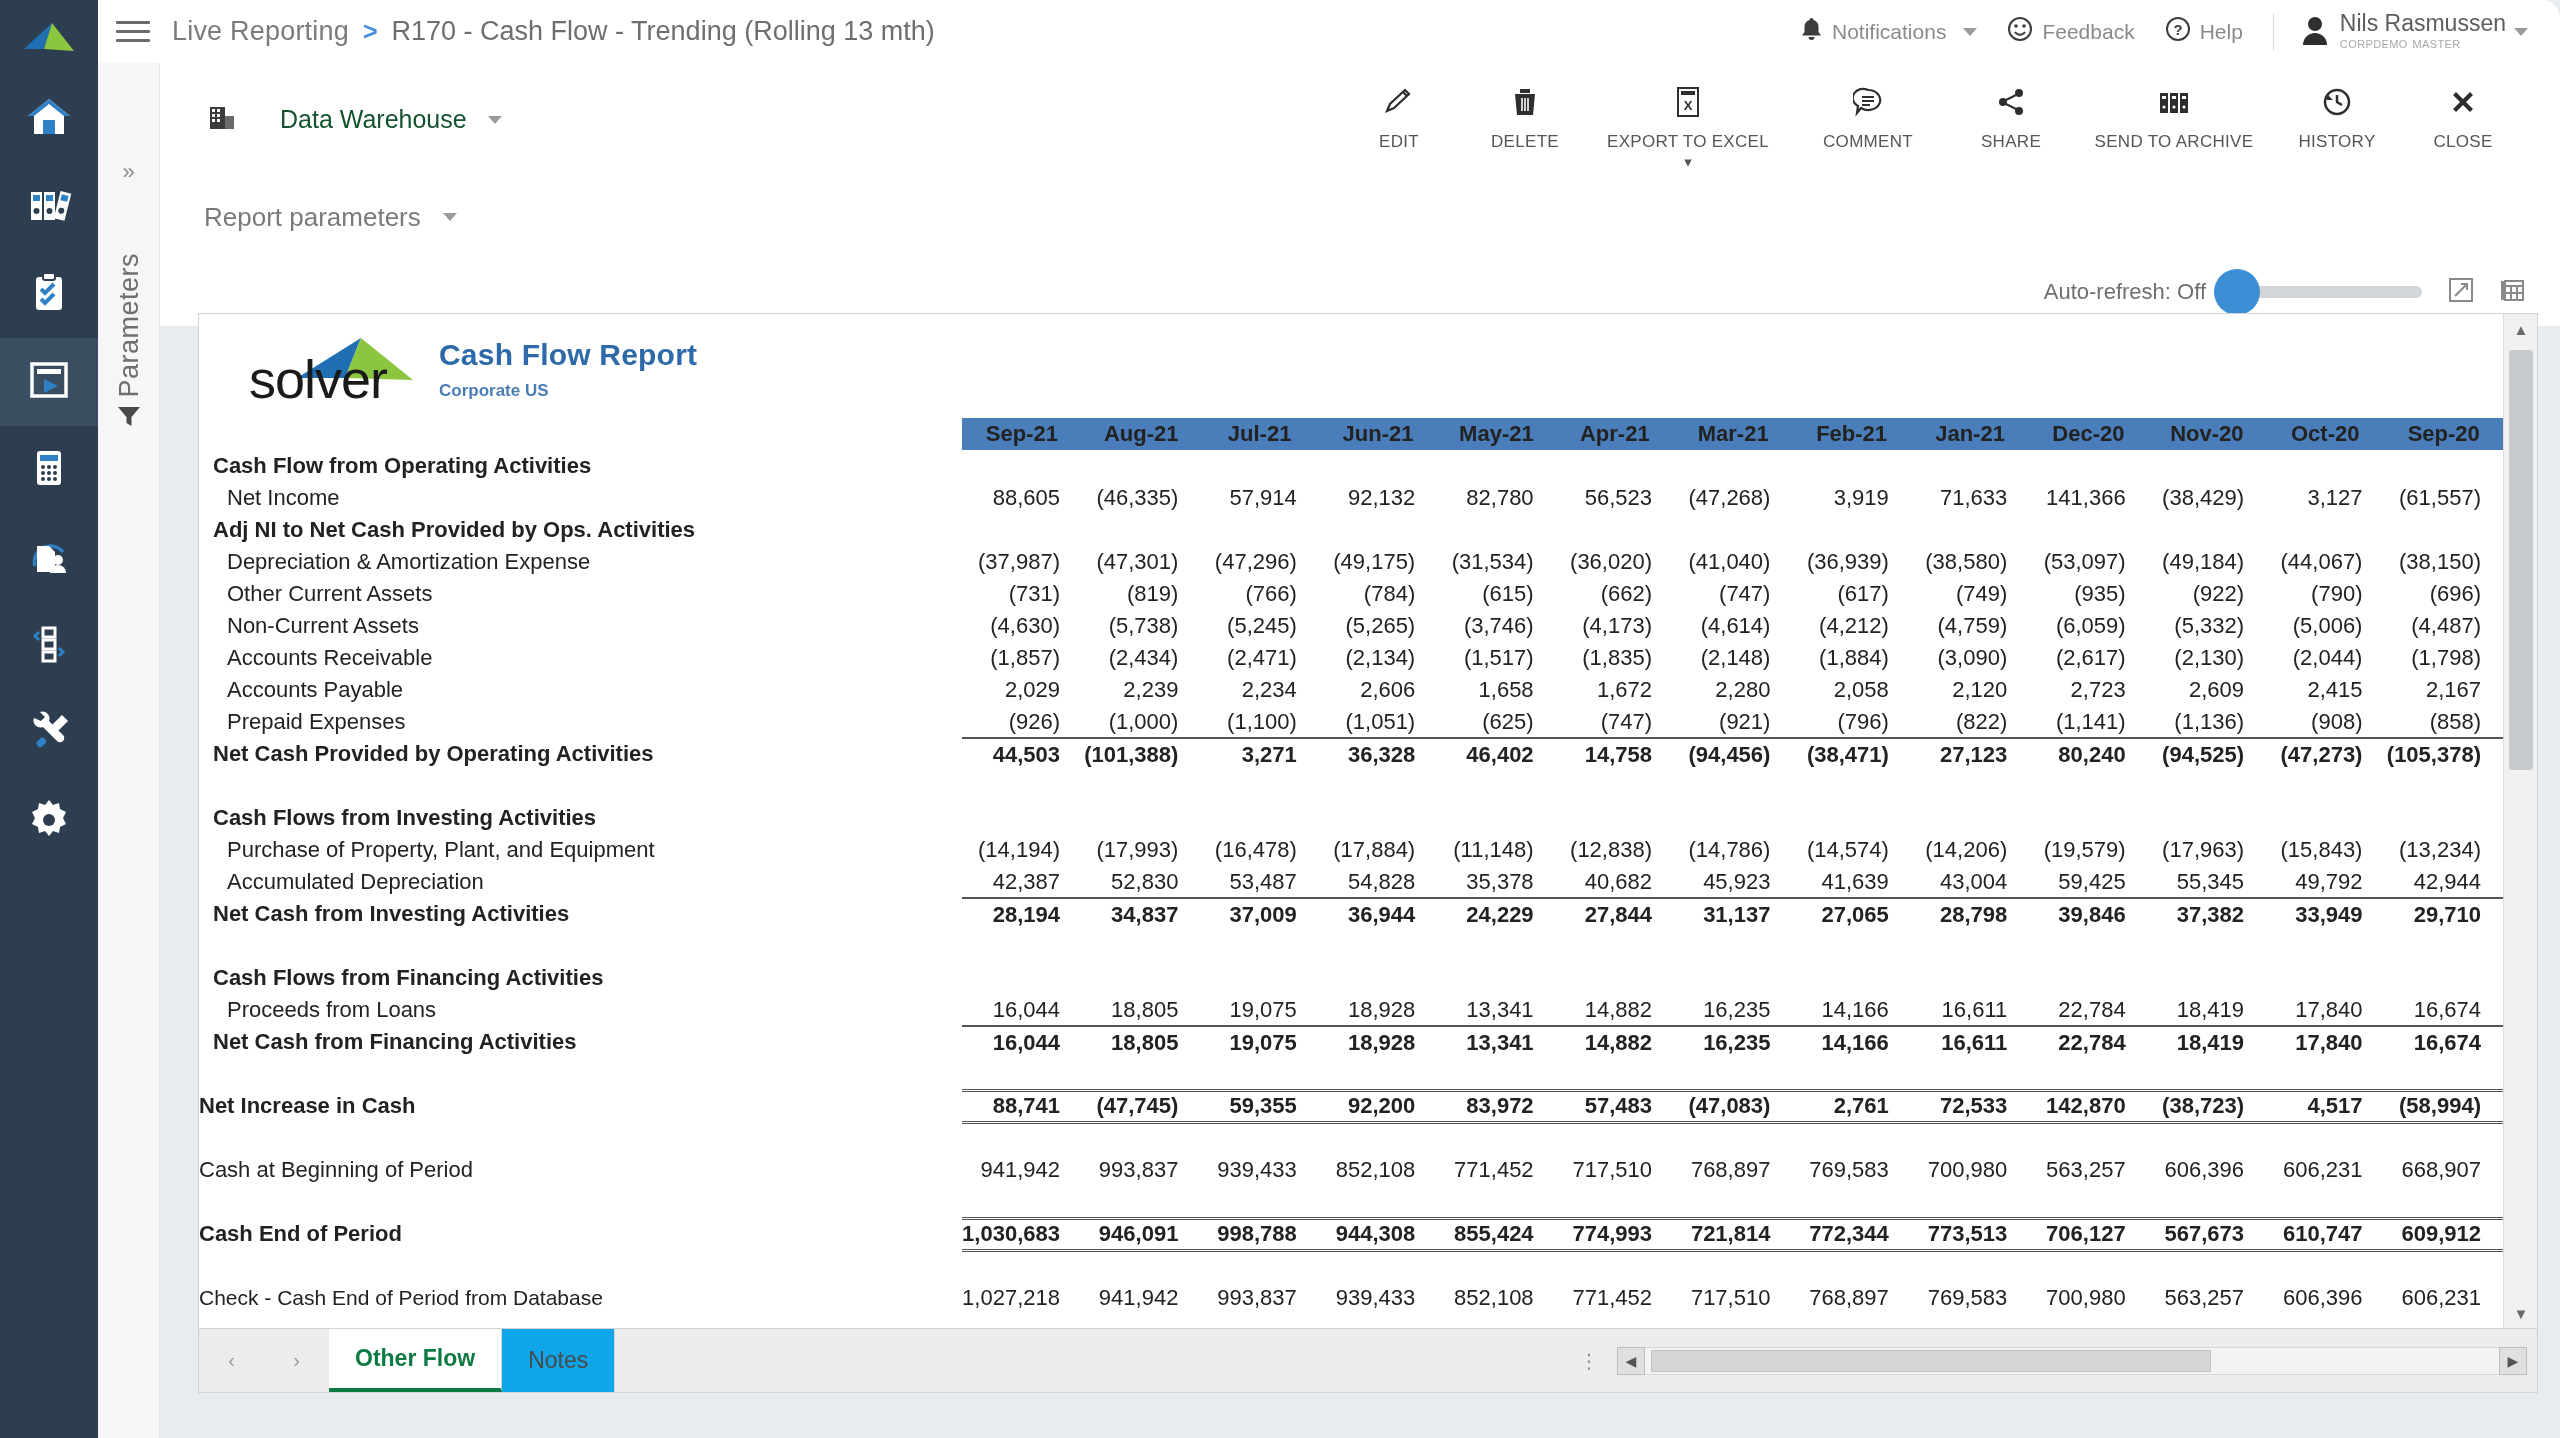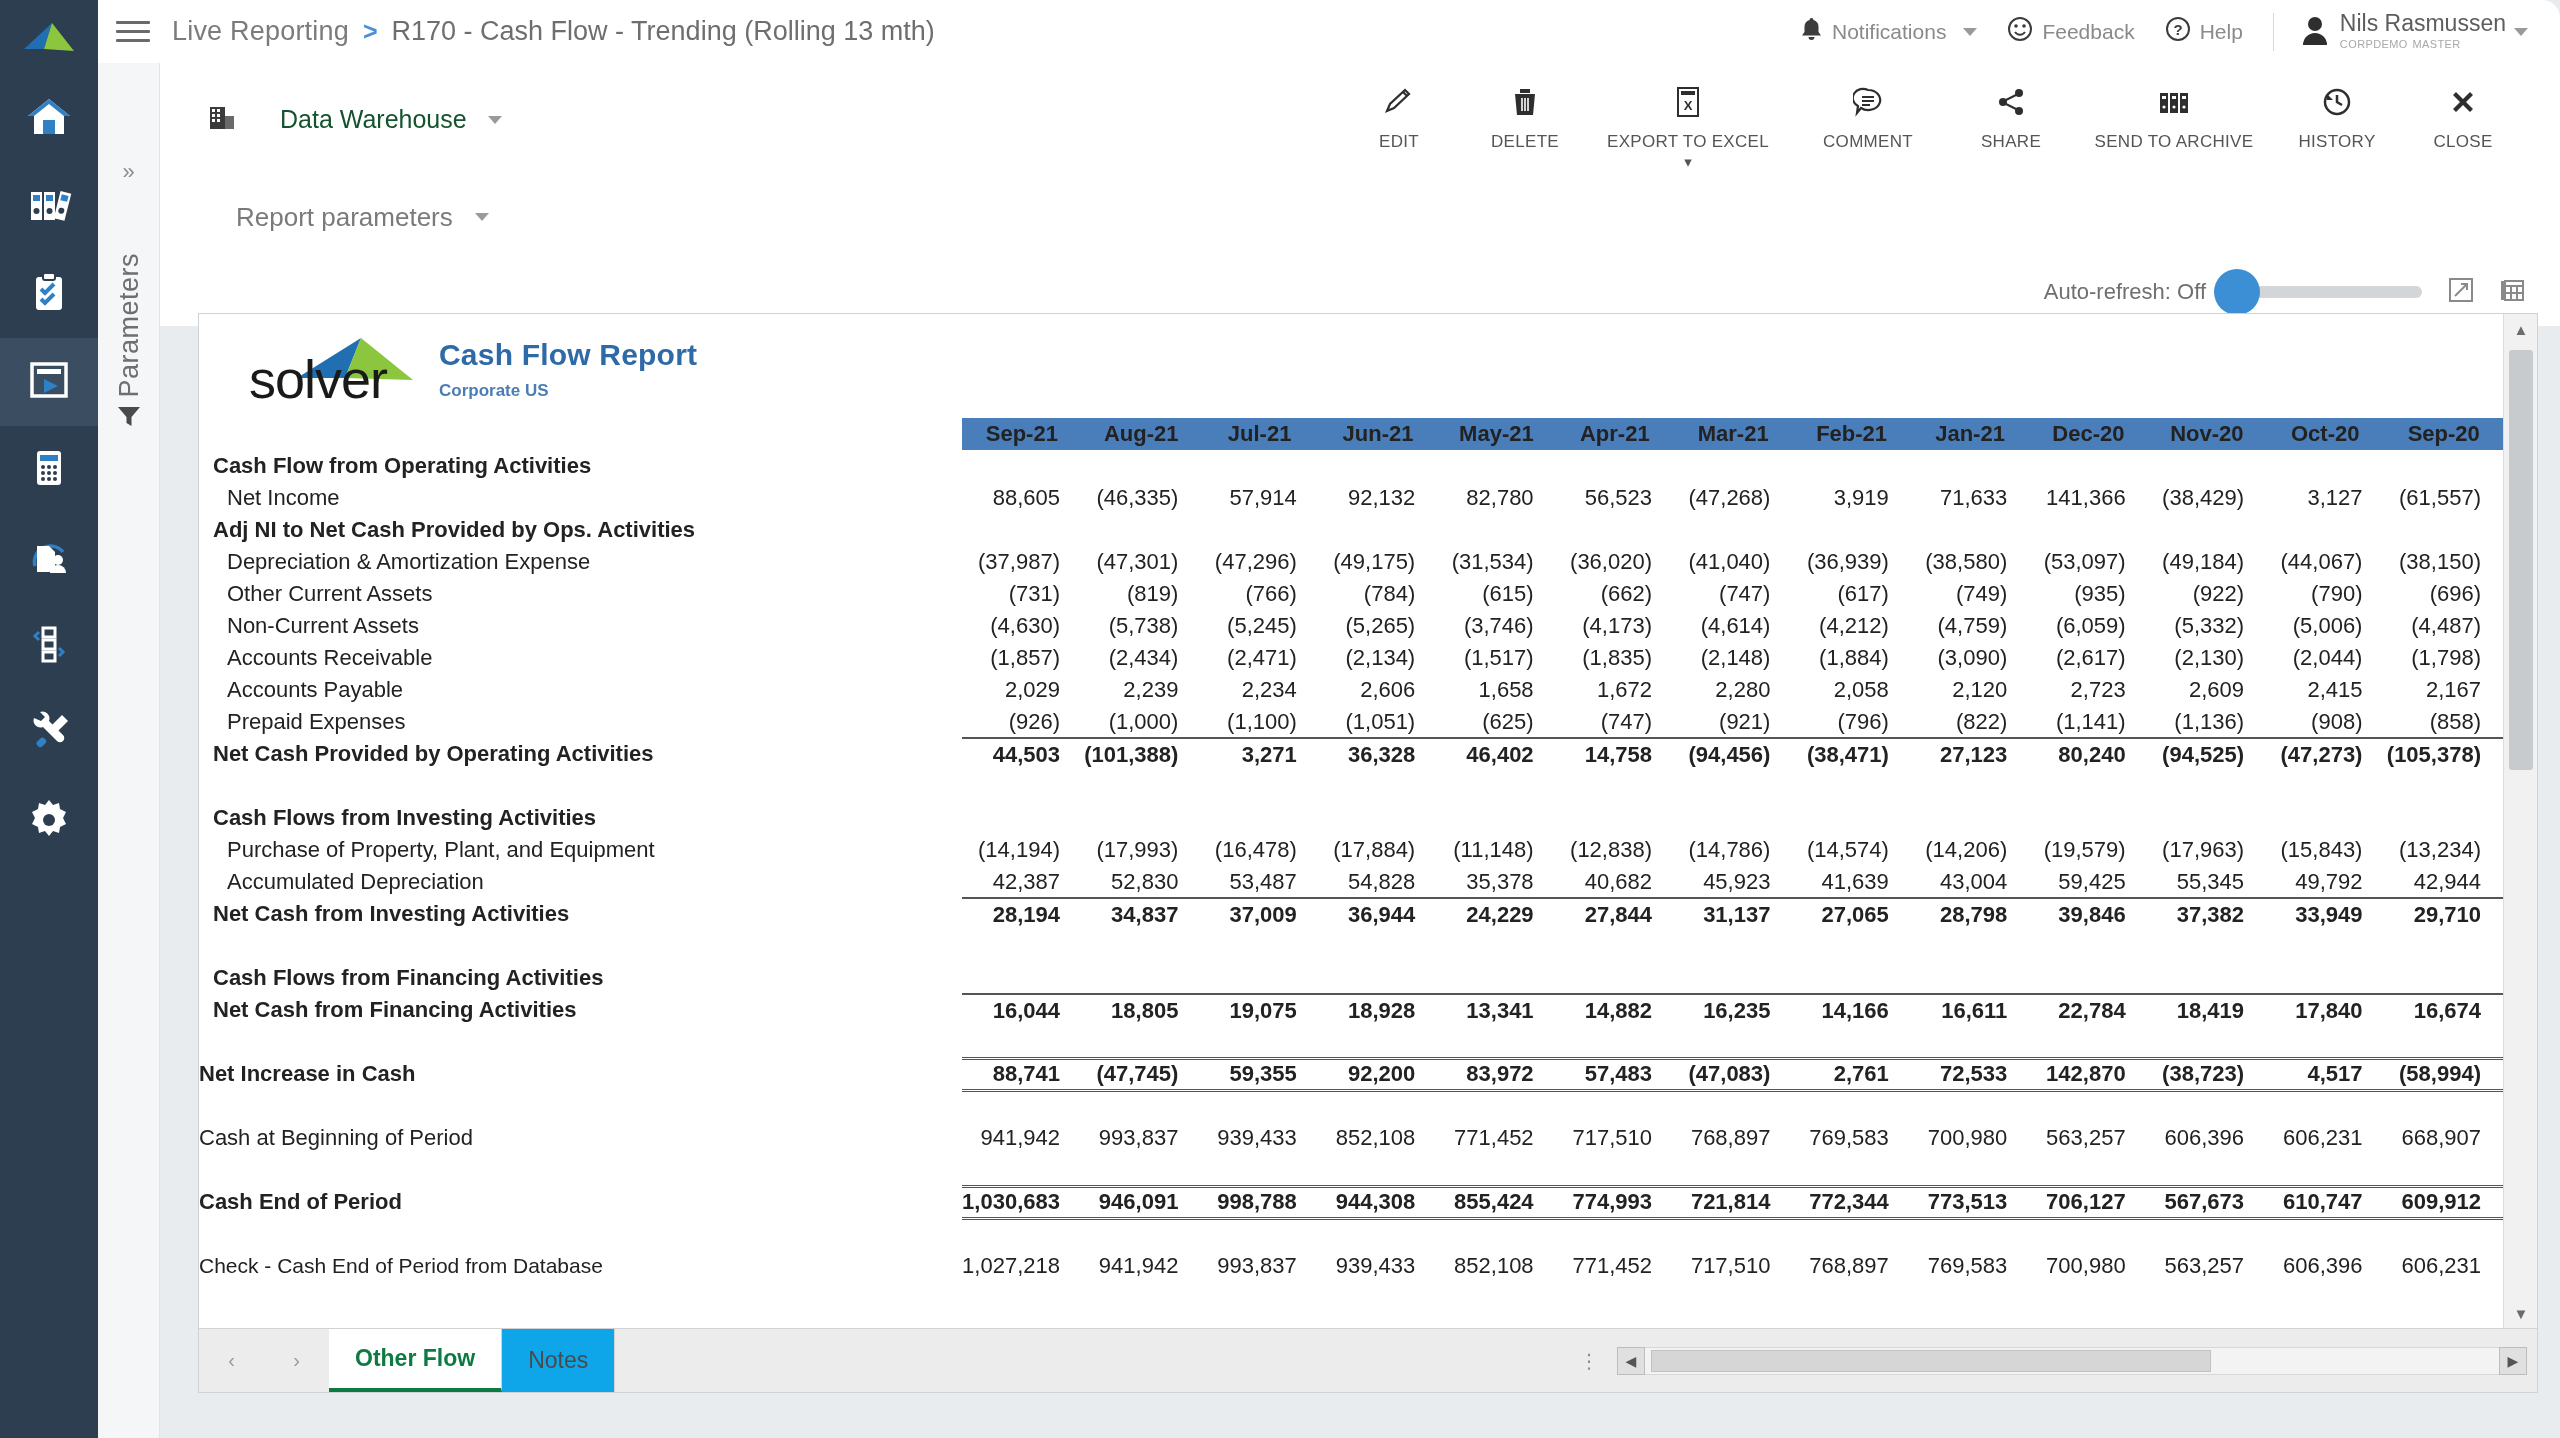--- a/index.html
+++ b/index.html
@@ -89,21 +89,21 @@
     position:absolute; top:190px; left:50%; transform: translateX(-50%) rotate(180deg);
     writing-mode: vertical-rl; font-size: 27px; color:#6f6f6f; letter-spacing: .5px; white-space:nowrap;
   }
   #param-funnel { position:absolute; top:340px; left:50%; transform:translateX(-50%); cursor:pointer;}
 
   
   #rp-row {
     position:absolute; left:62px; top:113px; width:2400px; height: 82px; background:#fff;
     display:flex; align-items:center;
   }
-  #rp-label { margin-left:76px; font-size:26px; color:#7a7a7a; cursor:pointer; display:flex; align-items:center; gap:14px;}
+  #rp-label { margin-left:44px; font-size:26px; color:#7a7a7a; cursor:pointer; display:flex; align-items:center; gap:14px;}
 
   
   #ar-row {
     position:absolute; left:62px; top:195px; width:2400px; height: 68px; background:#fff;
     display:flex; align-items:center; justify-content:flex-end; padding-right: 34px;
   }
   #ar-label { font-size:22px; color:#6f6f6f; margin-right:16px;}
   #ar-switch { position:relative; width:200px; height:12px; background:#d3d6d8; border-radius:7px; cursor:pointer;}
   #ar-knob { position:absolute; left:-8px; top:-17px; width:46px;height:46px;border-radius:50%;background:#3c8fd4;}
   .mini-icon { margin-left:26px; cursor:pointer; }
@@ -807,20 +807,36 @@
                 <td class="num"></td>
                 <td class="num"></td>
                 <td class="num"></td>
                 <td class="num"></td>
                 <td class="num"></td>
                 <td class="num"></td>
                 <td class="num"></td>
                 <td class="num"></td>
                 <td class="num"></td>
               </tr>
+              <tr>
+                <td class="lbl-cell indent1">Proceeds from Loans</td>
+                <td class="num">16,044</td>
+                <td class="num">18,805</td>
+                <td class="num">19,075</td>
+                <td class="num">18,928</td>
+                <td class="num">13,341</td>
+                <td class="num">14,882</td>
+                <td class="num">16,235</td>
+                <td class="num">14,166</td>
+                <td class="num">16,611</td>
+                <td class="num">22,784</td>
+                <td class="num">18,419</td>
+                <td class="num">17,840</td>
+                <td class="num">16,674</td>
+              </tr>
               <tr class="tborder">
                 <td class="lbl-cell bold indent2">Net Cash from Financing Activities</td>
                 <td class="num bold">16,044</td>
                 <td class="num bold">18,805</td>
                 <td class="num bold">19,075</td>
                 <td class="num bold">18,928</td>
                 <td class="num bold">13,341</td>
                 <td class="num bold">14,882</td>
                 <td class="num bold">16,235</td>
                 <td class="num bold">14,166</td>

